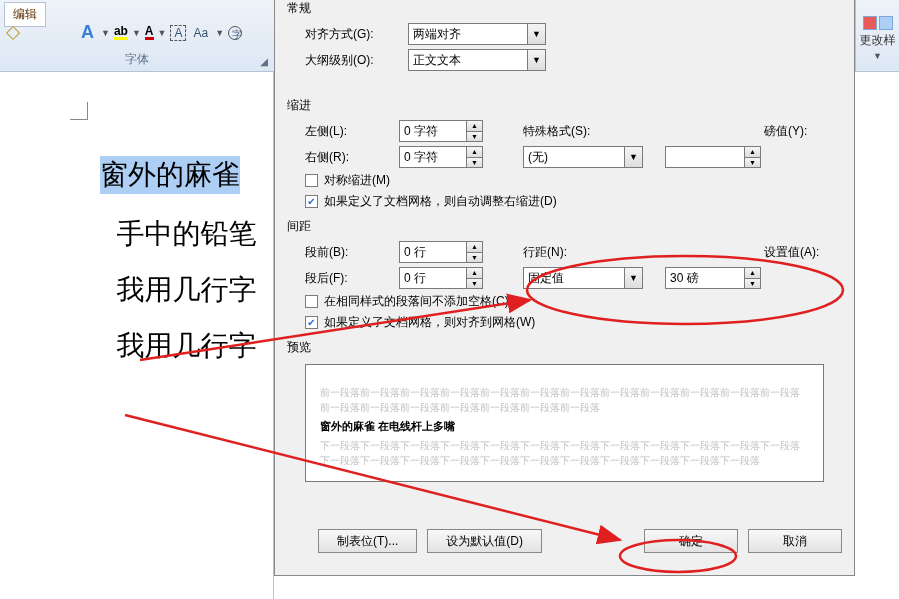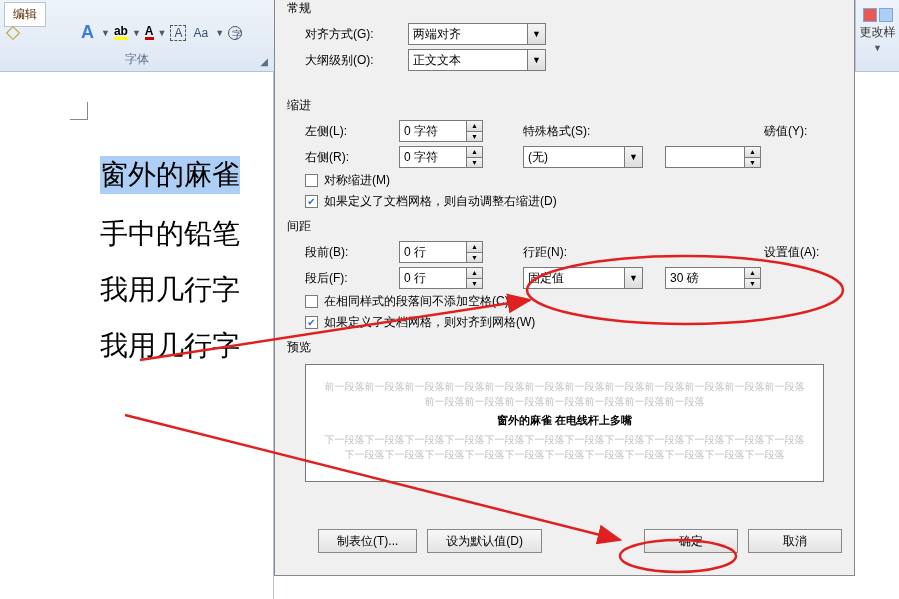--- a/index.html
+++ b/index.html
@@ -95,21 +95,21 @@
     .ribbon-right {
       position: absolute;
       right: 0; top: 0;
       width: 44px; height: 72px;
       background: linear-gradient(#eef3f9, #dde7f4);
       border-left: 1px solid #b6c3d6;
       border-bottom: 1px solid #b6c3d6;
       display: flex;
       flex-direction: column;
       align-items: center;
-      padding-top: 8px;
+      padding-top: 16px;
       gap: 2px;
     }
     .ribbon-right-text { font-size: 12px; color: #333; }
 
     
     .doc {
       position: absolute;
       left: 0; top: 72px;
       width: 274px;
       bottom: 0;
@@ -124,20 +124,21 @@
       border-right: 1px solid #888;
       border-bottom: 1px solid #888;
     }
     .doc-line {
       font-family: SimSun, serif;
       font-size: 28px;
       color: #000;
       margin-top: 18px;
       white-space: nowrap;
       overflow: hidden;
+      text-align: center;
     }
     .doc-line.selected {
       background: #aecff5;
       display: inline-block;
     }
     .doc-content {
       margin-left: 100px;
     }
     .doc-title {
       margin-top: 100px;
@@ -236,23 +237,22 @@
       font-size: 10px;
       cursor: pointer;
     }
     .checkbox.checked::before { content: "✔"; color: #2a6fd6; }
 
     .preview-box {
       margin: 8px 18px 0 18px;
       height: 118px;
       background: #fff;
       border: 1px solid #7a7a7a;
-      padding: 14px 14px;
+      padding: 20px 14px;
       overflow: hidden;
-      text-align: center;
     }
     .preview-grey {
       color: #bfbfbf;
       font-size: 10px;
       line-height: 15px;
       word-break: break-all;
     }
     .preview-sample {
       color: #000;
       font-size: 11px;

